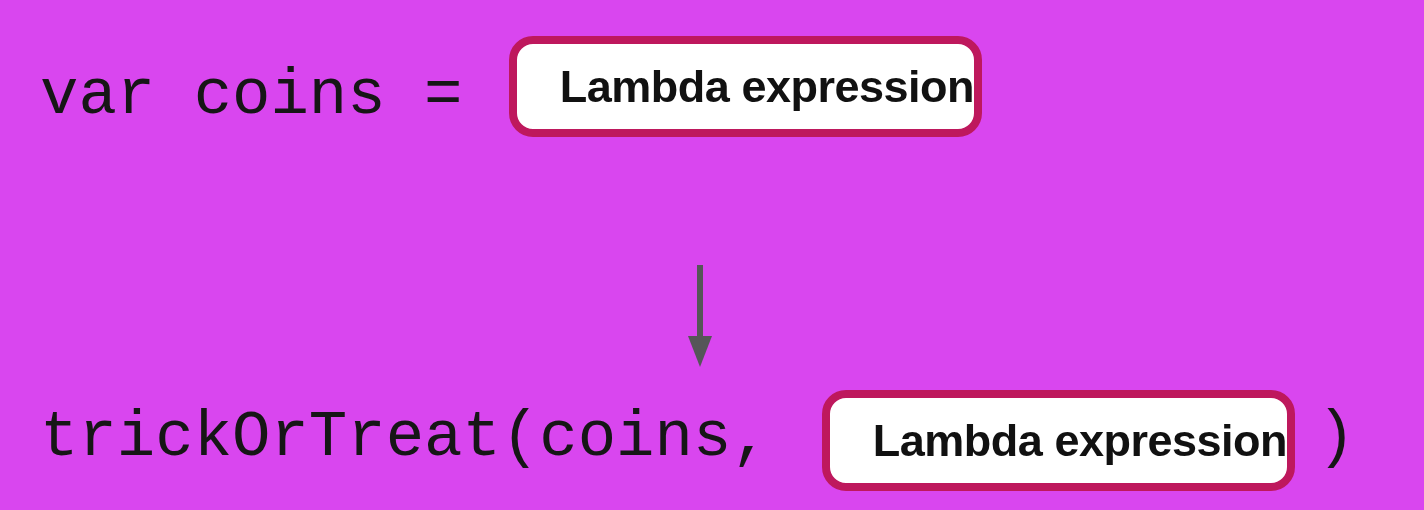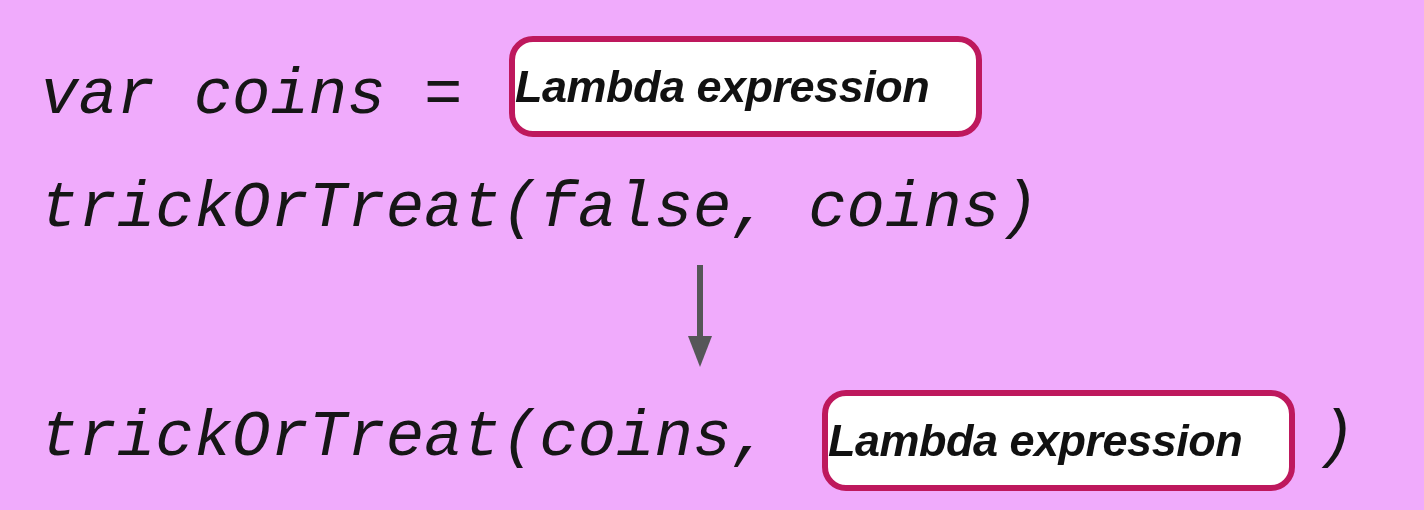--- a/index.html
+++ b/index.html
@@ -4,45 +4,44 @@
 <style>
   html, body {
     margin: 0;
     padding: 0;
     background: #ffffff;
   }
   .canvas {
     position: relative;
     width: 1424px;
     height: 510px;
-    background: #f0abfc;
+    background: #d946ef;
     overflow: hidden;
     font-family: "Liberation Mono", monospace;
-    font-style: italic;
   }
   .code {
     position: absolute;
     font-family: "Liberation Mono", monospace;
     font-size: 64px;
     line-height: 1;
     color: #161616;
     white-space: pre;
     font-weight: 400;
   }
   .lambda-box {
     position: absolute;
     box-sizing: border-box;
     width: 473px;
     height: 101px;
-    border: 6px solid #be185d;
+    border: 8px solid #be185d;
     border-radius: 24px;
     background: #ffffff;
     display: flex;
     align-items: center;
-    justify-content: flex-start;
+    justify-content: flex-end;
   }
   .lambda-label {
     font-family: "Liberation Sans", sans-serif;
     font-weight: 700;
     font-size: 45px;
     letter-spacing: -0.5px;
     color: #111111;
     white-space: nowrap;
   }
   .arrow-svg {
@@ -57,21 +56,20 @@
 <body>
 
 <div class="canvas">
 
   <span class="code" style="left: 40px; top: 64px;">var coins = </span>
 
   <div class="lambda-box" style="left: 509px; top: 36px;">
     <span class="lambda-label">Lambda expression</span>
   </div>
 
-  <span class="code" style="left: 40px; top: 177px;">trickOrTreat(false, coins)</span>
 
   <svg class="arrow-svg" viewBox="0 0 30 108">
     <line x1="15" y1="3" x2="15" y2="76" stroke="#555658" stroke-width="6"></line>
     <polygon points="3,74 27,74 15,105" fill="#555658"></polygon>
   </svg>
 
   <span class="code" style="left: 40px; top: 406px;">trickOrTreat(coins,</span>
 
   <div class="lambda-box" style="left: 822px; top: 390px;">
     <span class="lambda-label">Lambda expression</span>

